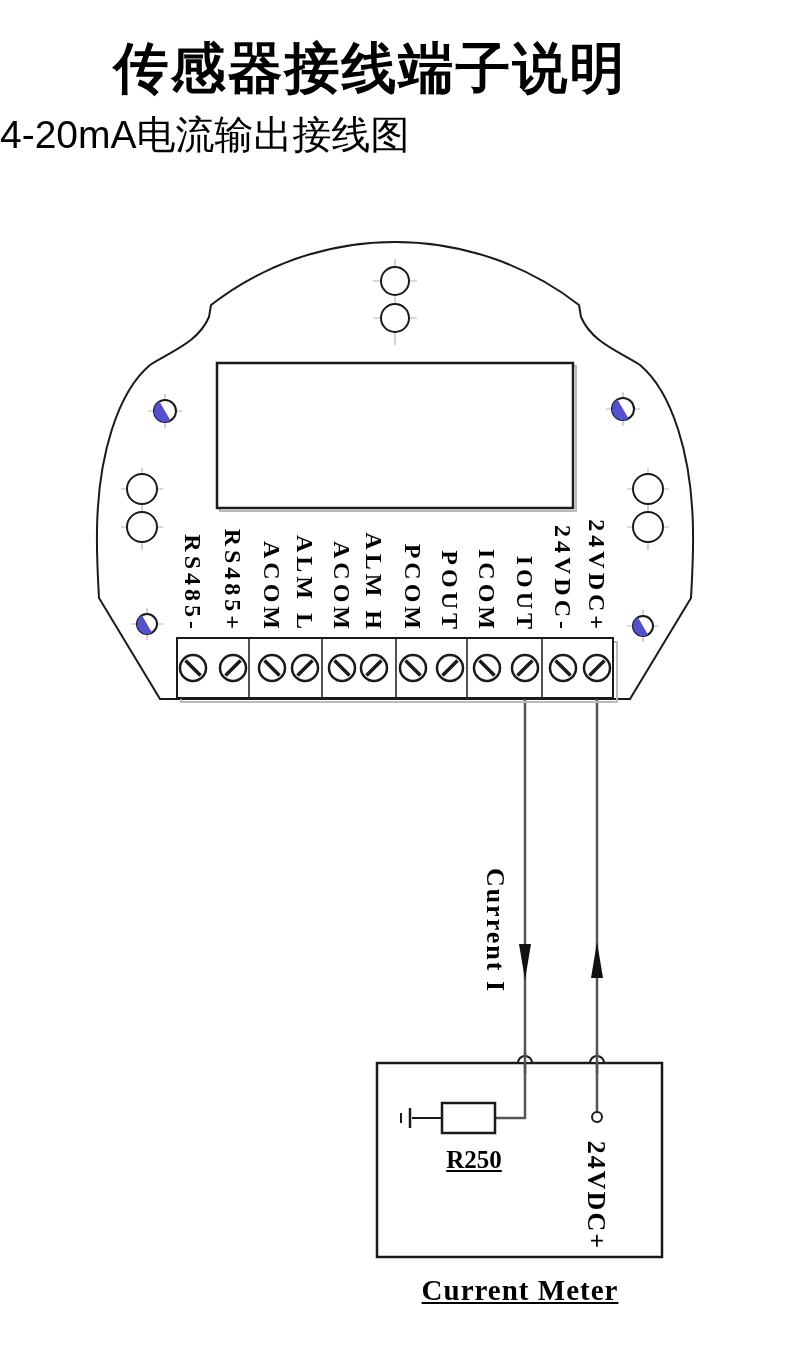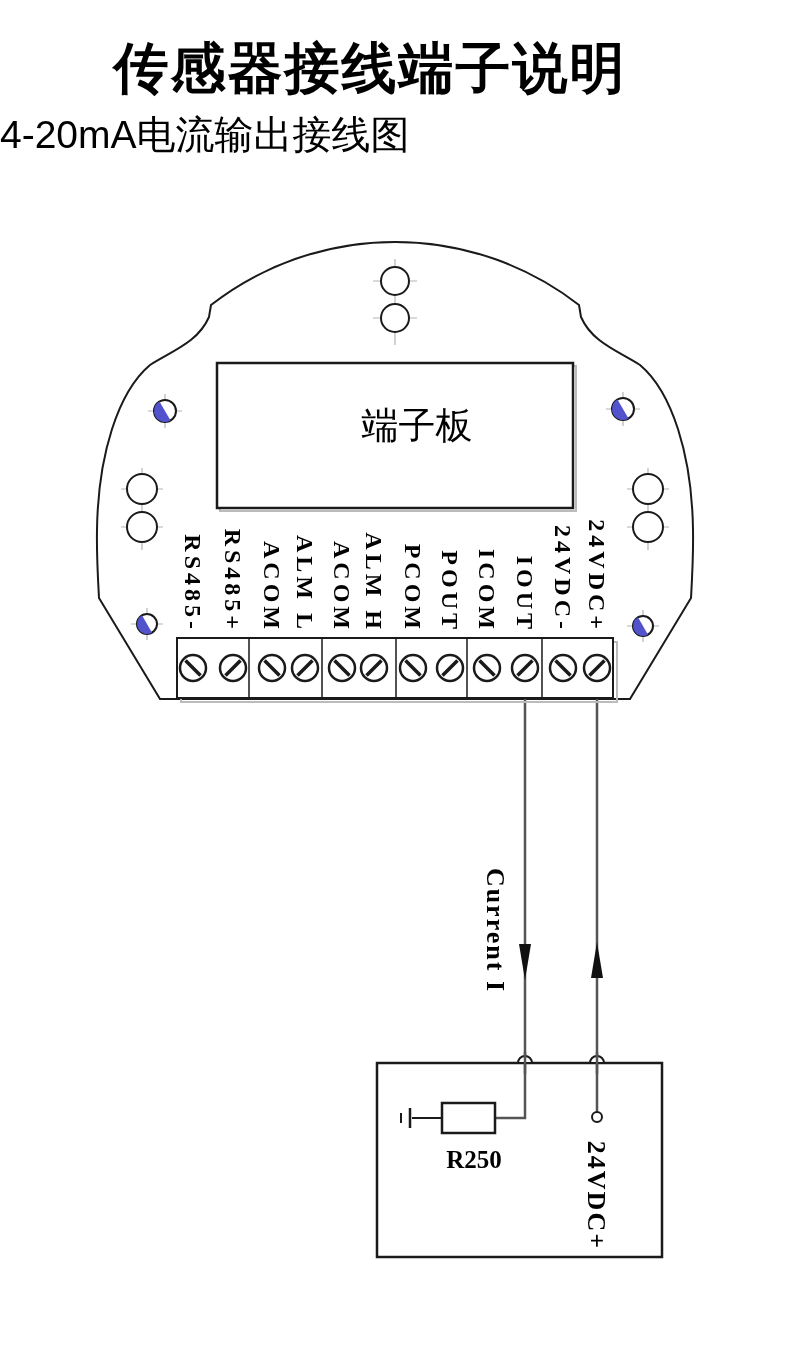--- a/index.html
+++ b/index.html
@@ -9,21 +9,21 @@
   .title{position:absolute;left:0;top:32px;width:740px;text-align:center;
          font-size:55px;font-weight:bold;letter-spacing:2px;color:#000;}
   .subtitle{position:absolute;left:0;top:108px;width:748px;text-align:left;
          font-size:39px;font-weight:400;color:#000;}
   .board-label{position:absolute;left:217px;top:401px;width:356px;text-align:center;
          text-indent:44px;font-size:37px;font-family:"Liberation Serif",serif;color:#000;}
   .vlabel{position:absolute;white-space:nowrap;font-family:"Liberation Serif",serif;font-weight:bold;
          transform-origin:left bottom;transform:rotate(90deg) translateX(-100%);color:#000;}
   .tlabel{font-size:24px;line-height:22px;letter-spacing:4px;}
   .clabel{font-size:26px;line-height:26px;letter-spacing:2px;}
-  .hlabel{position:absolute;text-align:center;font-family:"Liberation Serif",serif;font-weight:bold;color:#000;}
+  .hlabel{position:absolute;text-align:center;font-family:"Liberation Serif",serif;font-weight:bold;color:#000;text-decoration:underline;}
   .r250{left:424px;top:1146px;width:100px;font-size:25px;}
   .meter-caption{left:370px;top:1274px;width:300px;font-size:29px;letter-spacing:1px;}
   
   .ln{stroke:var(--line,#1a1a1a);fill:none;}
   .fw{fill:#fff;}
   .w2{stroke-width:2px;} .w25{stroke-width:2.5px;} .w15{stroke-width:1.5px;} .w35{stroke-width:3.5px;}
   .wire{stroke:var(--wire,#555);stroke-width:2.5px;fill:none;}
   .cross{stroke:#b4b4b4;stroke-width:1.2px;fill:none;}
   .shadow{stroke:#bbbbbb;stroke-width:2px;fill:none;}
   .bluehalf{fill:var(--accent_blue,#5252cc);stroke:none;}
@@ -142,33 +142,33 @@
         <path class="ln w25" d="M410 1108 V1128"></path>
         <path class="ln w2" d="M401 1113 V1123"></path>
       </g>
       <circle class="ln w2 fw" cx="597" cy="1117" r="5"></circle>
     </g>
   </svg>
 
   <div class="title">传感器接线端子说明</div>
   <div class="subtitle">4-20mA电流输出接线图</div>
 
-  <div class="board-label">端子板</div>
 
   <span class="vlabel tlabel" style="left:182px;top:611px">RS485-</span>
   <span class="vlabel tlabel" style="left:222px;top:611px">RS485+</span>
   <span class="vlabel tlabel" style="left:261px;top:611px">ACOM</span>
   <span class="vlabel tlabel" style="left:294px;top:611px">ALM L</span>
   <span class="vlabel tlabel" style="left:331px;top:611px">ACOM</span>
   <span class="vlabel tlabel" style="left:363px;top:611px">ALM H</span>
   <span class="vlabel tlabel" style="left:402px;top:611px">PCOM</span>
   <span class="vlabel tlabel" style="left:439px;top:611px">POUT</span>
   <span class="vlabel tlabel" style="left:476px;top:611px">ICOM</span>
   <span class="vlabel tlabel" style="left:514px;top:611px">IOUT</span>
   <span class="vlabel tlabel" style="left:552px;top:611px">24VDC-</span>
   <span class="vlabel tlabel" style="left:586px;top:611px">24VDC+</span>
 
   <span class="vlabel clabel" style="left:482px;top:967px">Current I</span>
 
   <span class="vlabel clabel" style="left:583px;top:1224px">24VDC+</span>
   <div class="hlabel r250">R250</div>
+  <div class="hlabel meter-caption">Current Meter</div>
 
 </div>
 
 </body></html>

